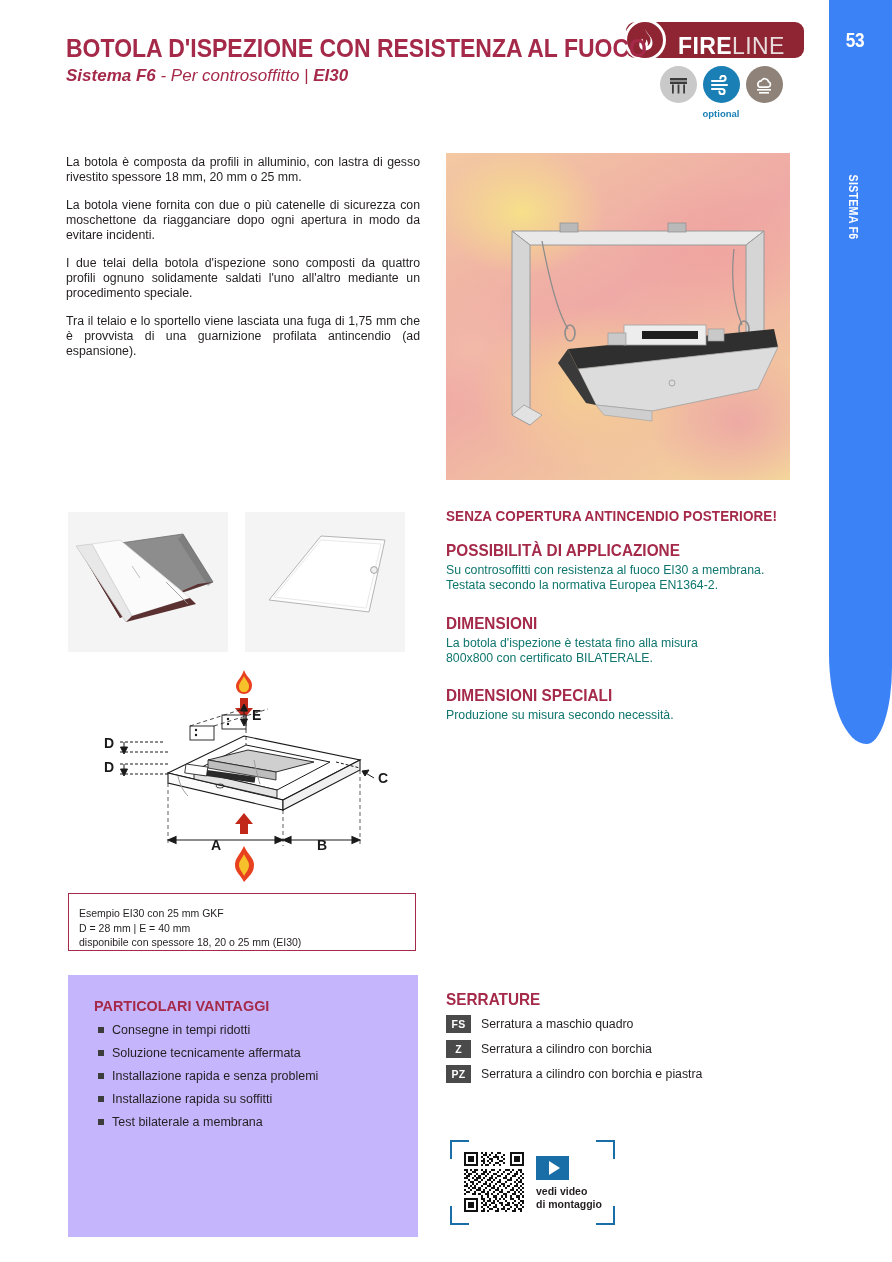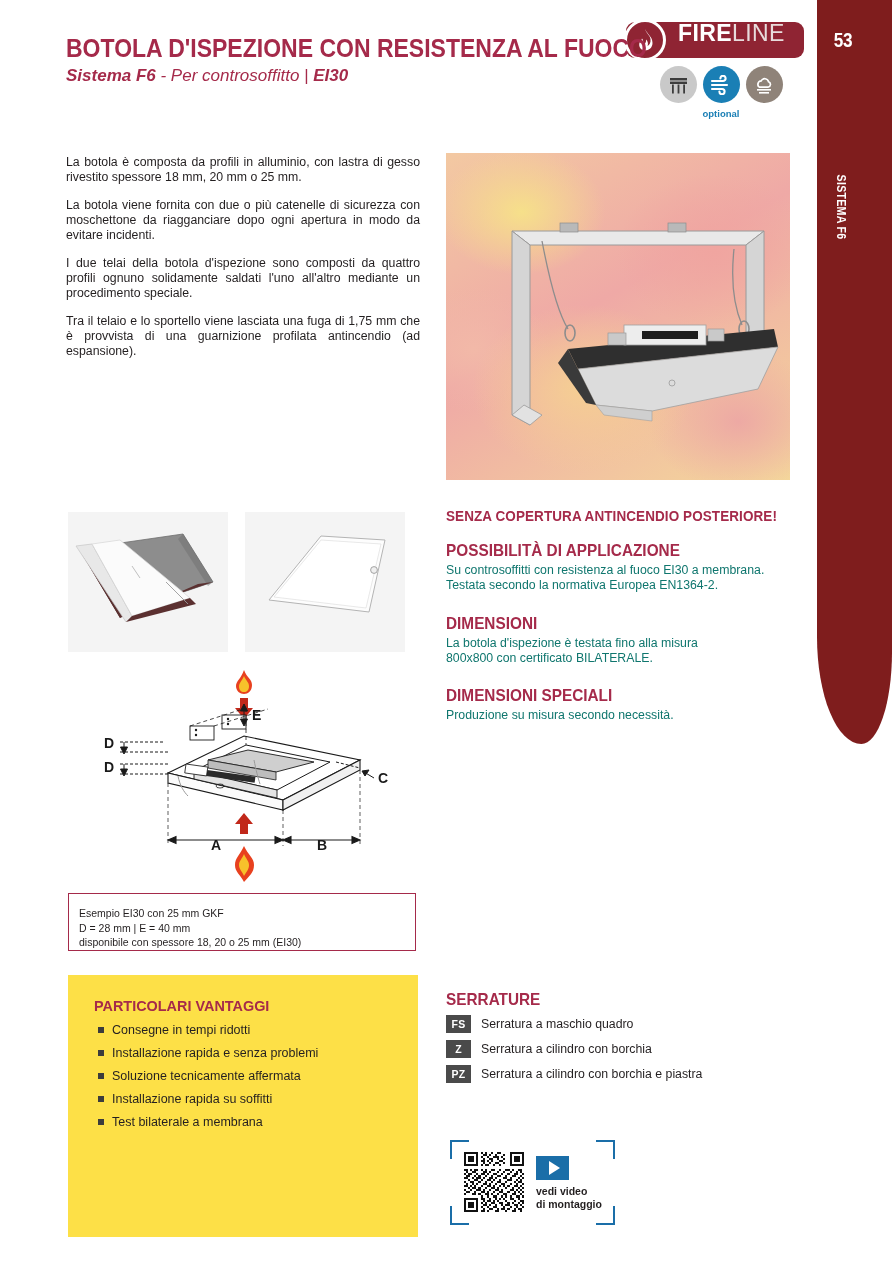--- a/index.html
+++ b/index.html
@@ -14,23 +14,23 @@
     overflow: hidden;
     font-family: "Liberation Sans", sans-serif;
     color: #231f20;
   }
 
   
   .side-tab {
     position: absolute;
     top: 0;
     right: 0;
-    width: 75px;
+    width: 63px;
     height: 744px;
-    background: #7f1d1d;
+    background: #3b82f6;
     border-bottom-left-radius: 58px 140px;
     border-bottom-right-radius: 40px 120px;
   }
   .side-tab-page {
     position: absolute;
     top: 28px;
     left: 0;
     width: 52px;
     text-align: center;
     color: #ffffff;
@@ -62,21 +62,21 @@
     right: 88px;
     width: 178px;
   }
   .fireline-pill {
     position: relative;
     width: 178px;
     height: 36px;
     background: #8f2433;
     border-radius: 9px;
     display: flex;
-    align-items: flex-start;
+    align-items: flex-end;
   }
   .fireline-badge {
     position: absolute;
     left: -2px;
     top: -3px;
     width: 42px;
     height: 42px;
     background: #8f2433;
     border-radius: 50%;
     border: 3px solid #ffffff;
@@ -254,21 +254,21 @@
     color: #231f20;
   }
 
   
   .adv-box {
     position: absolute;
     left: 68px;
     top: 975px;
     width: 350px;
     height: 262px;
-    background: #fde047;
+    background: #c4b5fd;
   }
   .adv-title {
     margin: 22px 0 8px 26px;
     font-size: 15.5px;
     font-weight: bold;
     color: #a52a4a;
     transform: scaleX(0.93);
     transform-origin: left center;
   }
   .adv-list { margin: 4px; padding: 0; list-style: none; }
@@ -602,25 +602,25 @@
 
 <div class="adv-box">
   <div class="adv-title">PARTICOLARI VANTAGGI</div>
   <ul class="adv-list">
     <li>
         <span class="adv-bullet"></span>
         <span>Consegne in tempi ridotti</span>
       </li>
     <li>
         <span class="adv-bullet"></span>
-        <span>Installazione rapida e senza problemi</span>
+        <span>Soluzione tecnicamente affermata</span>
       </li>
     <li>
         <span class="adv-bullet"></span>
-        <span>Soluzione tecnicamente affermata</span>
+        <span>Installazione rapida e senza problemi</span>
       </li>
     <li>
         <span class="adv-bullet"></span>
         <span>Installazione rapida su soffitti</span>
       </li>
     <li>
         <span class="adv-bullet"></span>
         <span>Test bilaterale a membrana</span>
       </li>
   </ul>

